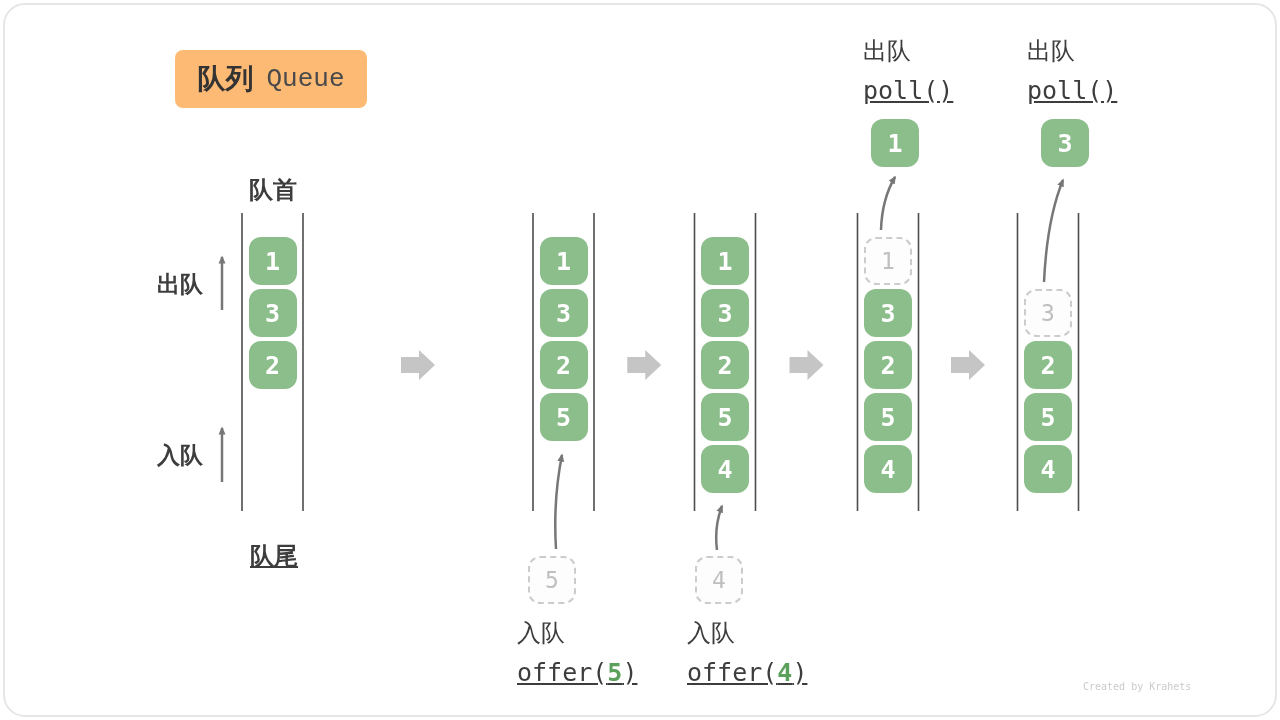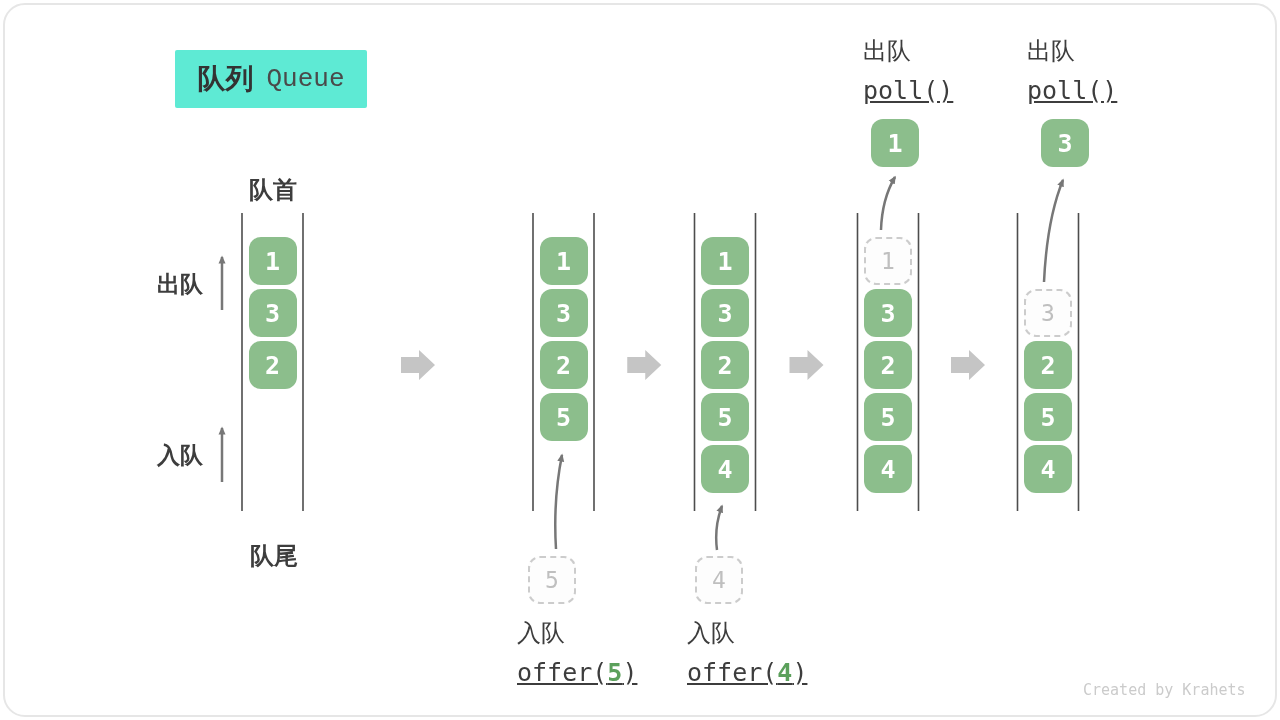--- a/index.html
+++ b/index.html
@@ -16,30 +16,30 @@
     border-radius: 22px;
     background: #ffffff;
     box-sizing: border-box;
     overflow: hidden;
   }
   .abs { position: absolute; }
 
   
   .badge {
     left: 170px; top: 45px; width: 192px; height: 58px;
-    background: #5eead4; border-radius: 2px;
+    background: #fdba74; border-radius: 8px;
     display: flex; align-items: center; justify-content: center; gap: 13px;
   }
   .badge-zh { font-size: 28px; font-weight: bold; color: #333333; }
   .badge-en { font-size: 26px; font-family: Liberation Mono, monospace; color: #4a4a4a; }
 
   
   .zh-bold { font-weight: bold; color: #3d3d3d; font-size: 23px; white-space: nowrap; }
   .front-label { left: 244px; top: 152px; font-size: 24px; margin-top: 17px; }
-  .rear-label  { left: 245px; top: 535px; font-size: 24px; }
+  .rear-label  { left: 245px; top: 535px; font-size: 24px; text-decoration: underline; }
   .side-dequeue { left: 152px; top: 264px; }
   .side-enqueue { left: 152px; top: 435px; }
 
   
   .cell {
     position: absolute;
     width: 48px; height: 48px;
     box-sizing: border-box;
     border-radius: 12px;
     display: flex; align-items: center; justify-content: center;
@@ -69,21 +69,21 @@
 
   
   .poll-box-1 { left: 866px; top: 114px; }
   .poll-box-2 { left: 1036px; top: 114px; }
   .stage-box-1 { left: 523px; top: 551px; }
   .stage-box-2 { left: 690px; top: 551px; }
 
   .watermark {
     left: 1078px; top: 676px;
     font-family: "DejaVu Sans Mono", monospace;
-    font-size: 15px; color: #cbcbcb; white-space: nowrap;
+    font-size: 10px; color: #cbcbcb; white-space: nowrap;
   }
 
   svg.overlay { position: absolute; left: 0; top: 0; width: 1280px; height: 720px; }
 </style>
 </head>
 <body>
 
 <div id="canvas">
 
   <svg class="overlay" id="overlay">

